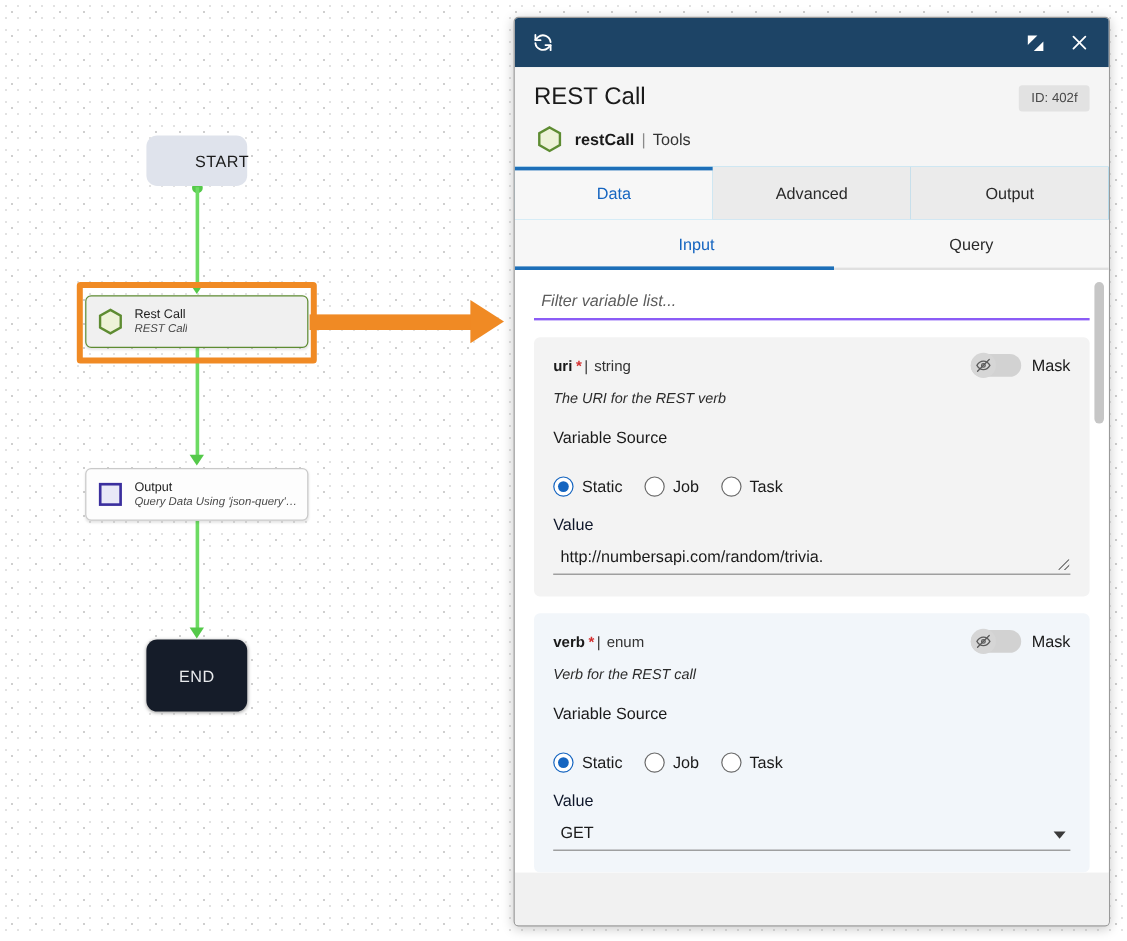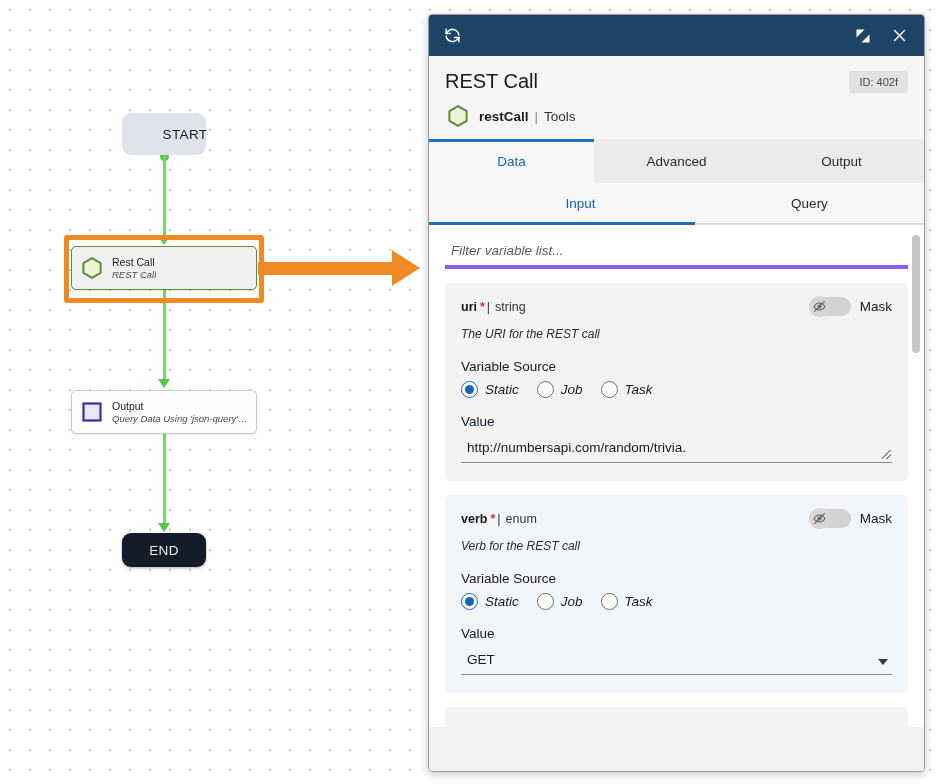--- a/index.html
+++ b/index.html
@@ -25,21 +25,21 @@
   .node { position: absolute; }
 
   #start-node {
     left: 122px; top: 113px; width: 84px; height: 42px;
     background: #dfe3ec; border-radius: 9px;
     display: flex; align-items: center; justify-content: center;
     font-size: 13.5px; color: #1b1b1b; letter-spacing: .4px; padding-left: 42px;
   }
 
   #end-node {
-    left: 122px; top: 533px; width: 84px; height: 34px;
+    left: 122px; top: 533px; width: 84px; height: 60px;
     background: #151c29; border-radius: 9px;
     display: flex; align-items: center; justify-content: center;
     font-size: 13.5px; color: #e8eaed; letter-spacing: .4px;
     box-shadow: 0 1px 3px rgba(0,0,0,.35);
   }
 
   .task-node {
     width: 186px; height: 44px;
     background: #f1f1f1;
     border: 1px solid #b8b8b8;
@@ -135,21 +135,21 @@
     content:""; position:absolute; left:0; right:0; bottom:-2px; height:3px; background:#1d6fb8;
   }
 
   
   #panel-body {
     flex: 1; background: #fff; position: relative; overflow: hidden;
     padding: 0 16px;
   }
   #filter-row { padding: 14px 0 0 0; }
   #filter-input {
-    width: 100%; border: none; border-bottom: 4px solid #8b5cf6;
+    width: 100%; border: none; border-bottom: 2px solid #8b5cf6;
     background: transparent; outline: none;
     font-family: inherit; font-size: 13.5px; padding: 4px 2px 7px 6px;
     color: #222;
   }
   #filter-input::placeholder { color: #5c5c5c; font-style: italic; }
 
   .var-card {
     background: #f3f3f3; border-radius: 5px; margin-top: 14px;
     padding: 14px 16px 18px 16px;
   }
@@ -164,21 +164,21 @@
     position: relative; margin-right: 9px;
   }
   .toggle .knob {
     position: absolute; left: 0; top: -1px; width: 21px; height: 21px;
     border-radius: 50%; background: #d6d6d6;
     display:flex; align-items:center; justify-content:center;
   }
   .mask-label { font-size: 13.5px; color: #1a1a1a; }
   .vc-desc { font-size: 12px; color: #2b2b2b; font-style: italic; margin-top: 11px; }
   .vc-src-label { font-size: 13.5px; color: #1a1a1a; margin-top: 18px; }
-  .radio-row { display: flex; align-items: center; margin-top: 7px; font-style: italic; }
+  .radio-row { display: flex; align-items: center; margin-top: 25px; }
   .radio-opt { display: flex; align-items: center; margin-right: 18px; cursor: pointer; }
   .radio {
     width: 17px; height: 17px; border-radius: 50%;
     border: 1.8px solid #6b6b6b; margin-right: 7px;
     display:flex; align-items:center; justify-content:center; background:#fff;
   }
   .radio.sel { border-color: #1565c0; }
   .radio.sel::after { content:""; width:9px; height:9px; border-radius:50%; background:#1565c0; }
   .radio-label { font-size: 13.5px; color: #1a1a1a; }
   .vc-value-label { font-size: 13.5px; color: #0f172a; margin-top: 16px; }
@@ -351,21 +351,21 @@
               <svg width="13" height="13" viewBox="0 0 24 24" fill="none" stroke="#5a5a5a" stroke-width="2" stroke-linecap="round">
                 <path d="M2 12s3.8-6.5 10-6.5S22 12 22 12s-3.8 6.5-10 6.5S2 12 2 12z"></path>
                 <circle cx="12" cy="12" r="2.8"></circle>
                 <line x1="3" y1="21" x2="21" y2="3"></line>
               </svg>
             </span>
           </span>
           <span class="mask-label">Mask</span>
         </span>
       </div>
-      <div class="vc-desc">The URI for the REST call</div>
+      <div class="vc-desc">The URI for the REST verb</div>
       <div class="vc-src-label">Variable Source</div>
       <div class="radio-row">
         <span class="radio-opt">
           <span class="radio sel"></span>
           <span class="radio-label">Static</span>
         </span>
         <span class="radio-opt">
           <span class="radio"></span>
           <span class="radio-label">Job</span>
         </span>

